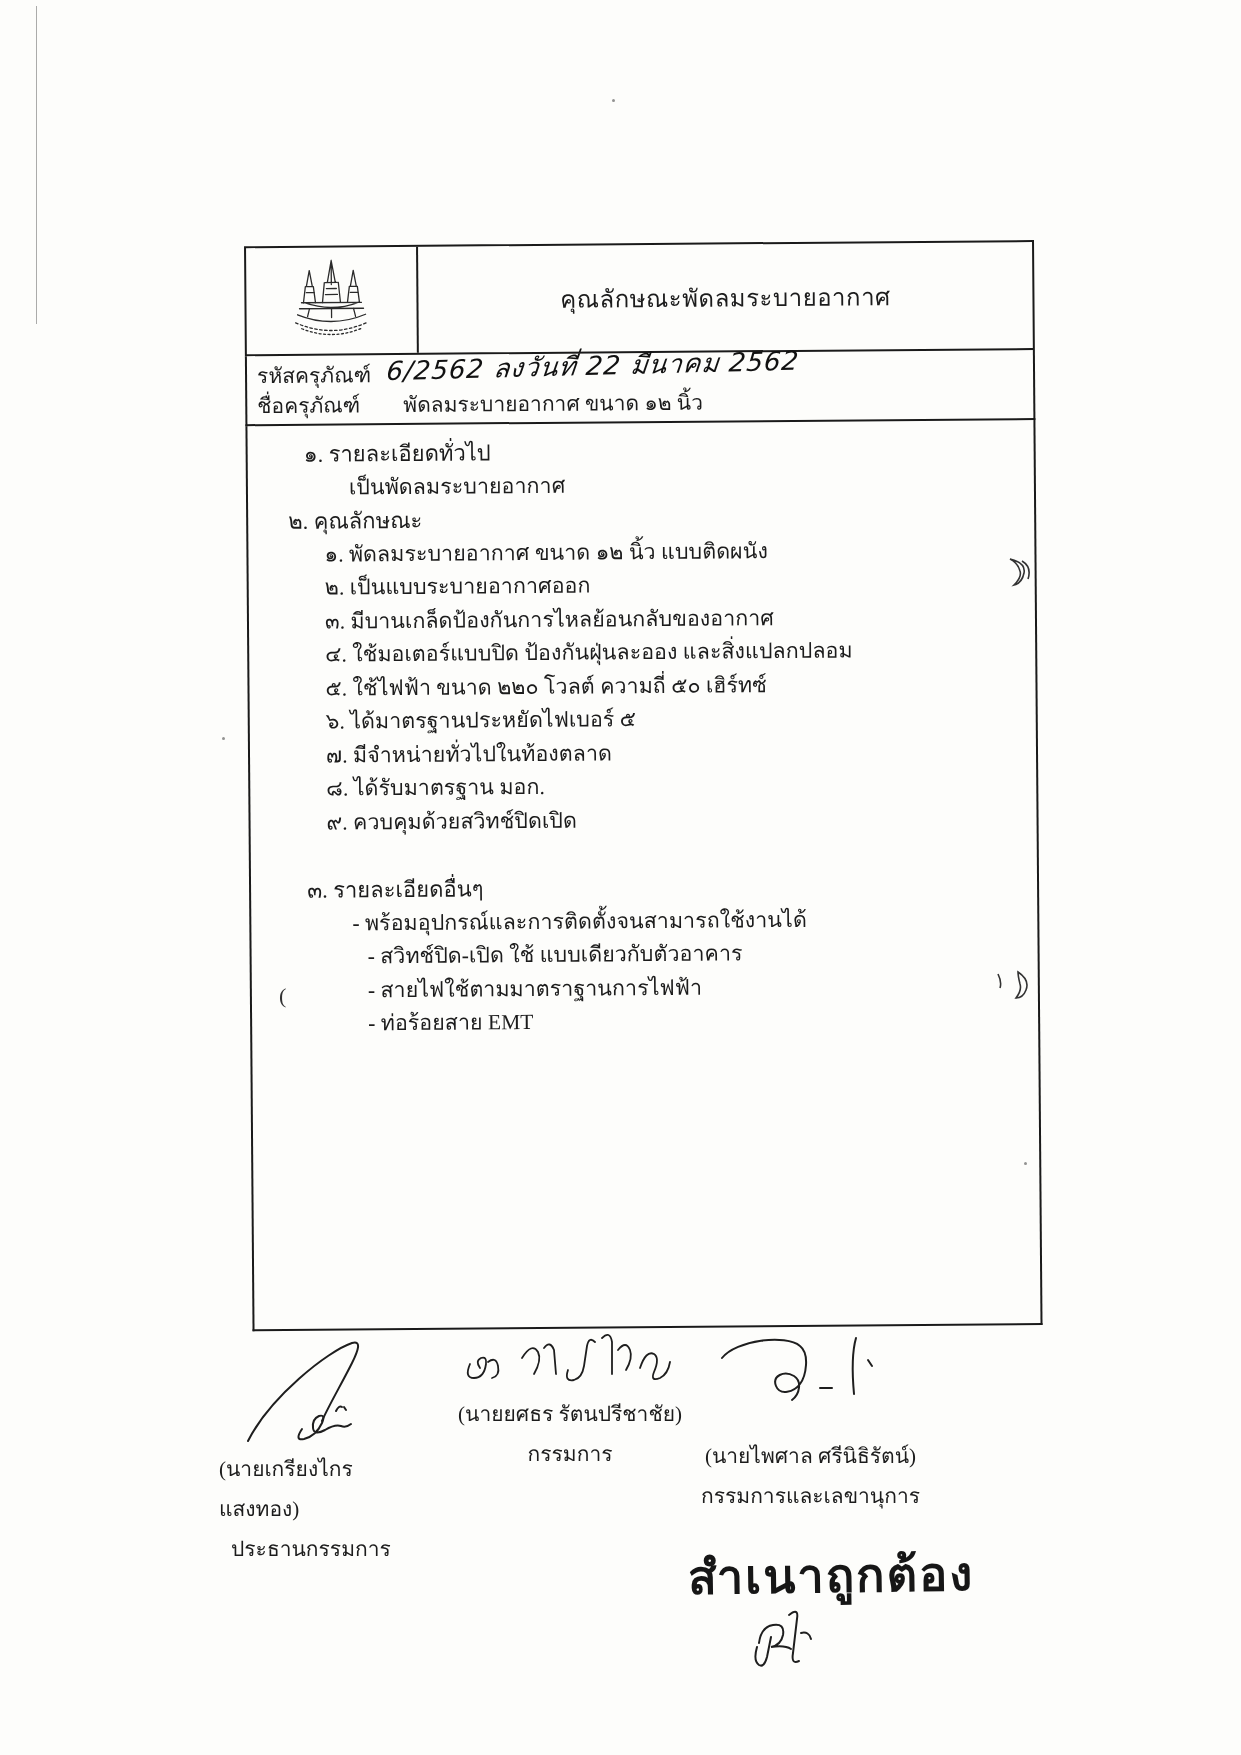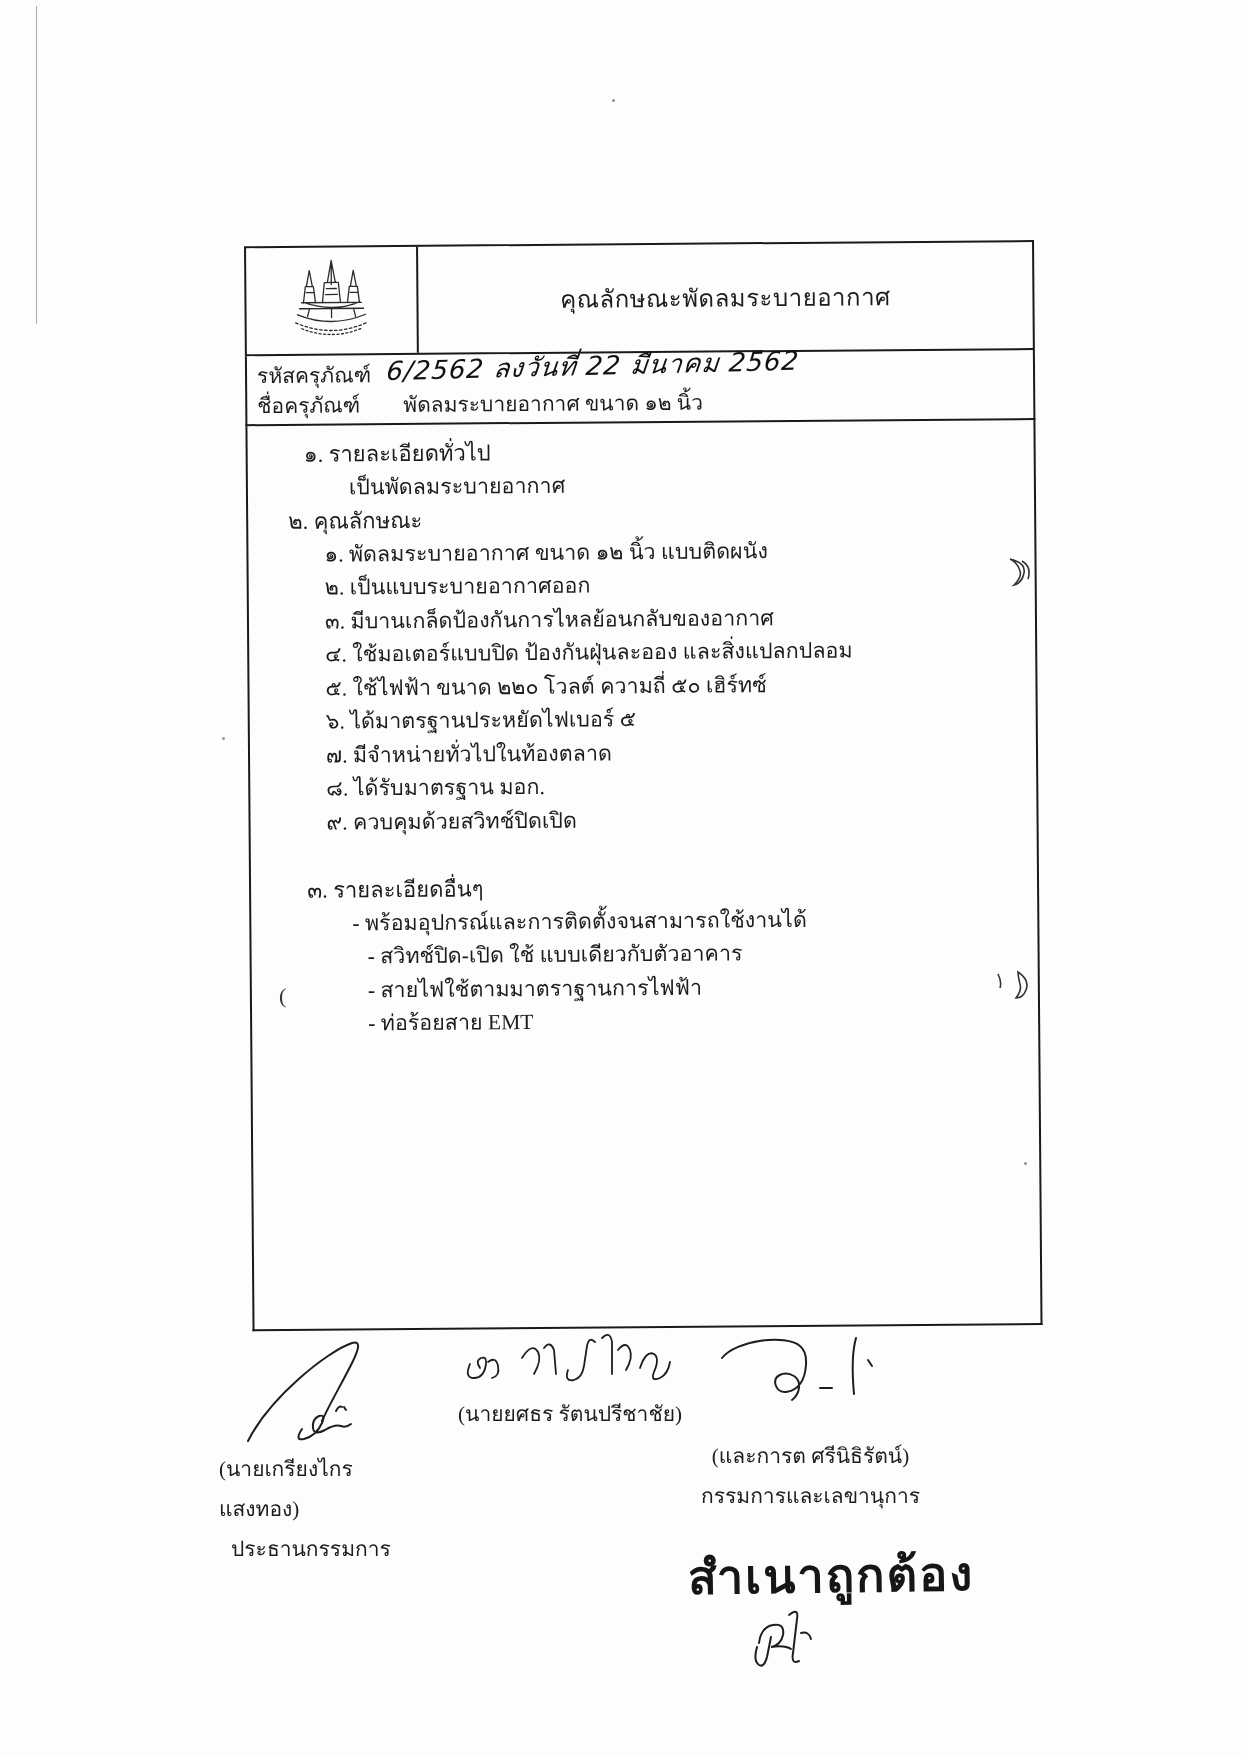--- a/index.html
+++ b/index.html
@@ -167,32 +167,33 @@
     <svg class="sig-art" width="220" height="66" viewBox="0 0 220 66">
       <g stroke="#1e1e1e" stroke-width="1.8" fill="none" stroke-linecap="round">
         <path d="M10 36 q-6 14 4 14 q10 0 12 -14 q1 -8 -5 -6 q-6 3 -1 10 M28 34 q8 -6 10 4 q2 10 -6 12"></path>
         <path d="M62 30 q10 -16 16 -6 q4 8 -4 22 M84 20 q6 -8 10 2 l2 24"></path>
         <path d="M108 42 q-4 12 6 10 q8 -2 10 -14 l3 -20 q2 -10 8 -4"></path>
         <path d="M142 10 q8 -8 10 4 l0 32 M158 22 q8 -10 12 0 q3 8 -4 20"></path>
         <path d="M180 40 q6 -18 14 -14 q6 4 0 18 q-4 10 6 6 q8 -4 10 -16"></path>
       </g>
     </svg>
     <div class="sig-name">(นายยศธร รัตนปรีชาชัย)</div>
+    <div class="sig-role">กรรมการ</div>
   </div>
 
   <div class="sig-block sig-right">
     <svg class="sig-art" width="190" height="104" viewBox="0 0 190 104">
       <g stroke="#1e1e1e" stroke-width="2" fill="none" stroke-linecap="round">
         <path d="M6 26 C20 8 70 2 84 14 C94 22 90 44 84 52 C78 60 64 64 60 54 C56 44 68 38 78 44 C86 49 84 62 76 68"></path>
         <path d="M104 56 h12"></path>
         <path d="M138 62 C136 40 136 20 140 6"></path>
         <path d="M152 28 l4 6"></path>
       </g>
     </svg>
-    <div class="sig-name">(และการต ศรีนิธิรัตน์)</div>
+    <div class="sig-name">(นายไพศาล ศรีนิธิรัตน์)</div>
     <div class="sig-role">กรรมการและเลขานุการ</div>
   </div>
 
   <div class="stamp">สำเนาถูกต้อง</div>
   <svg class="stamp-sign" width="80" height="78" viewBox="0 0 80 78">
     <g stroke="#1e1e1e" stroke-width="2" fill="none" stroke-linecap="round">
       <path d="M14 46 q2 -16 14 -18 q12 -2 10 10 q-2 10 -12 12 q14 -2 20 2"></path>
       <path d="M12 50 q-4 14 2 18 q5 3 8 -8 l4 -20"></path>
       <path d="M44 18 q10 -8 8 4 l-4 34 q-2 12 6 8 M56 36 q8 -2 10 6"></path>
     </g>

